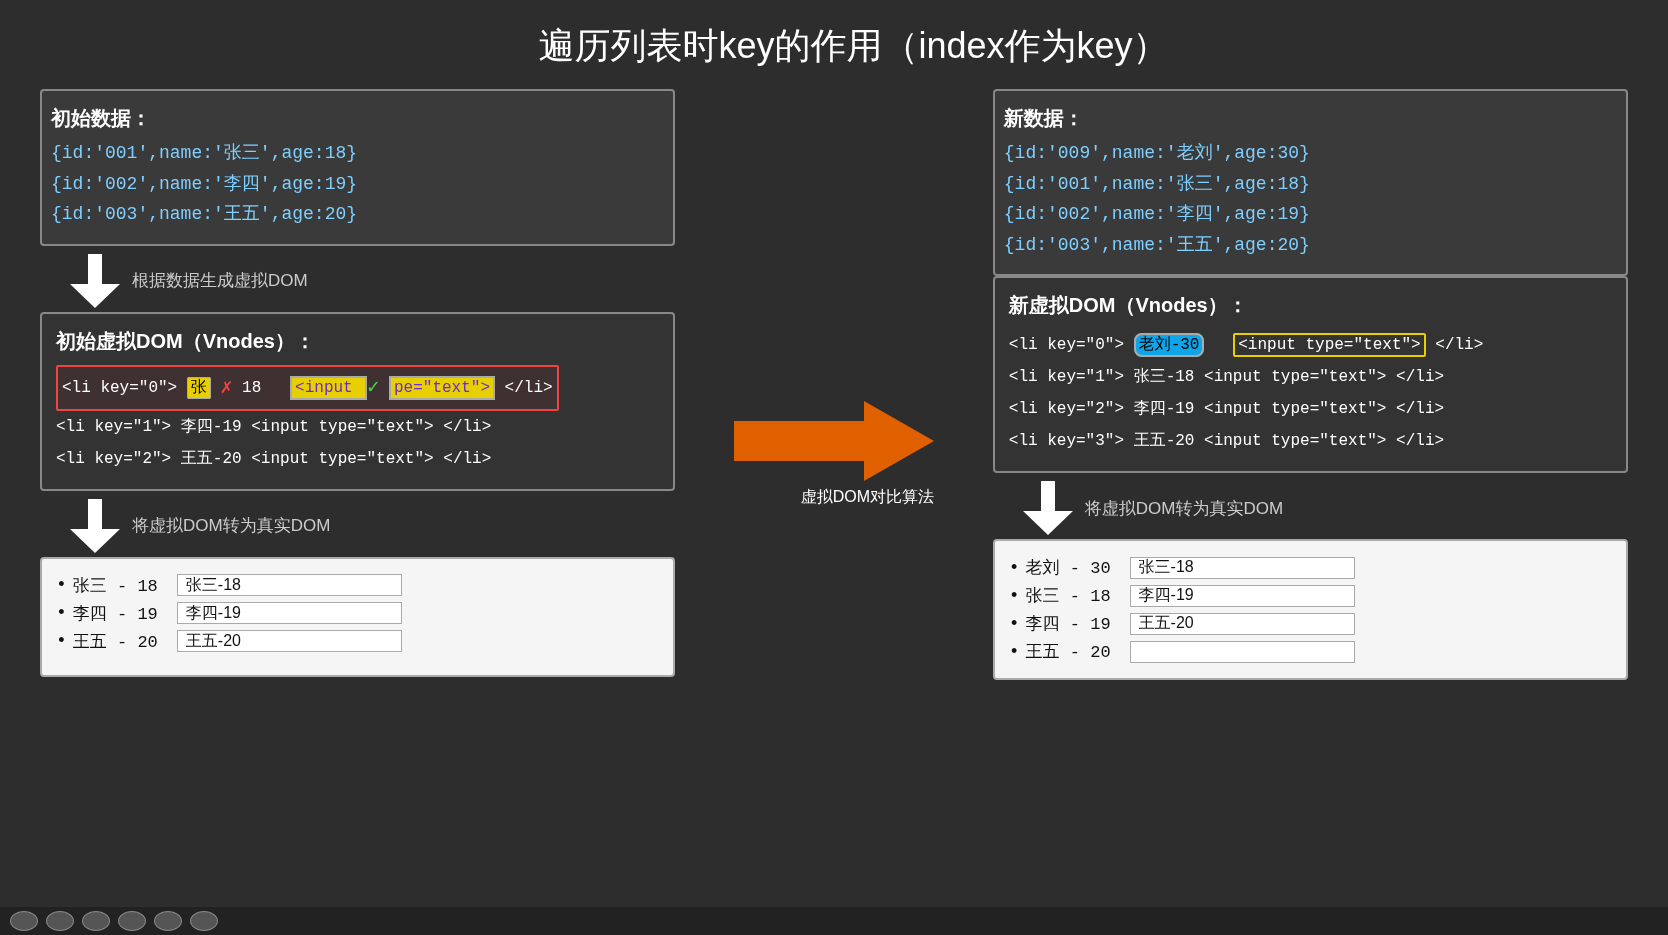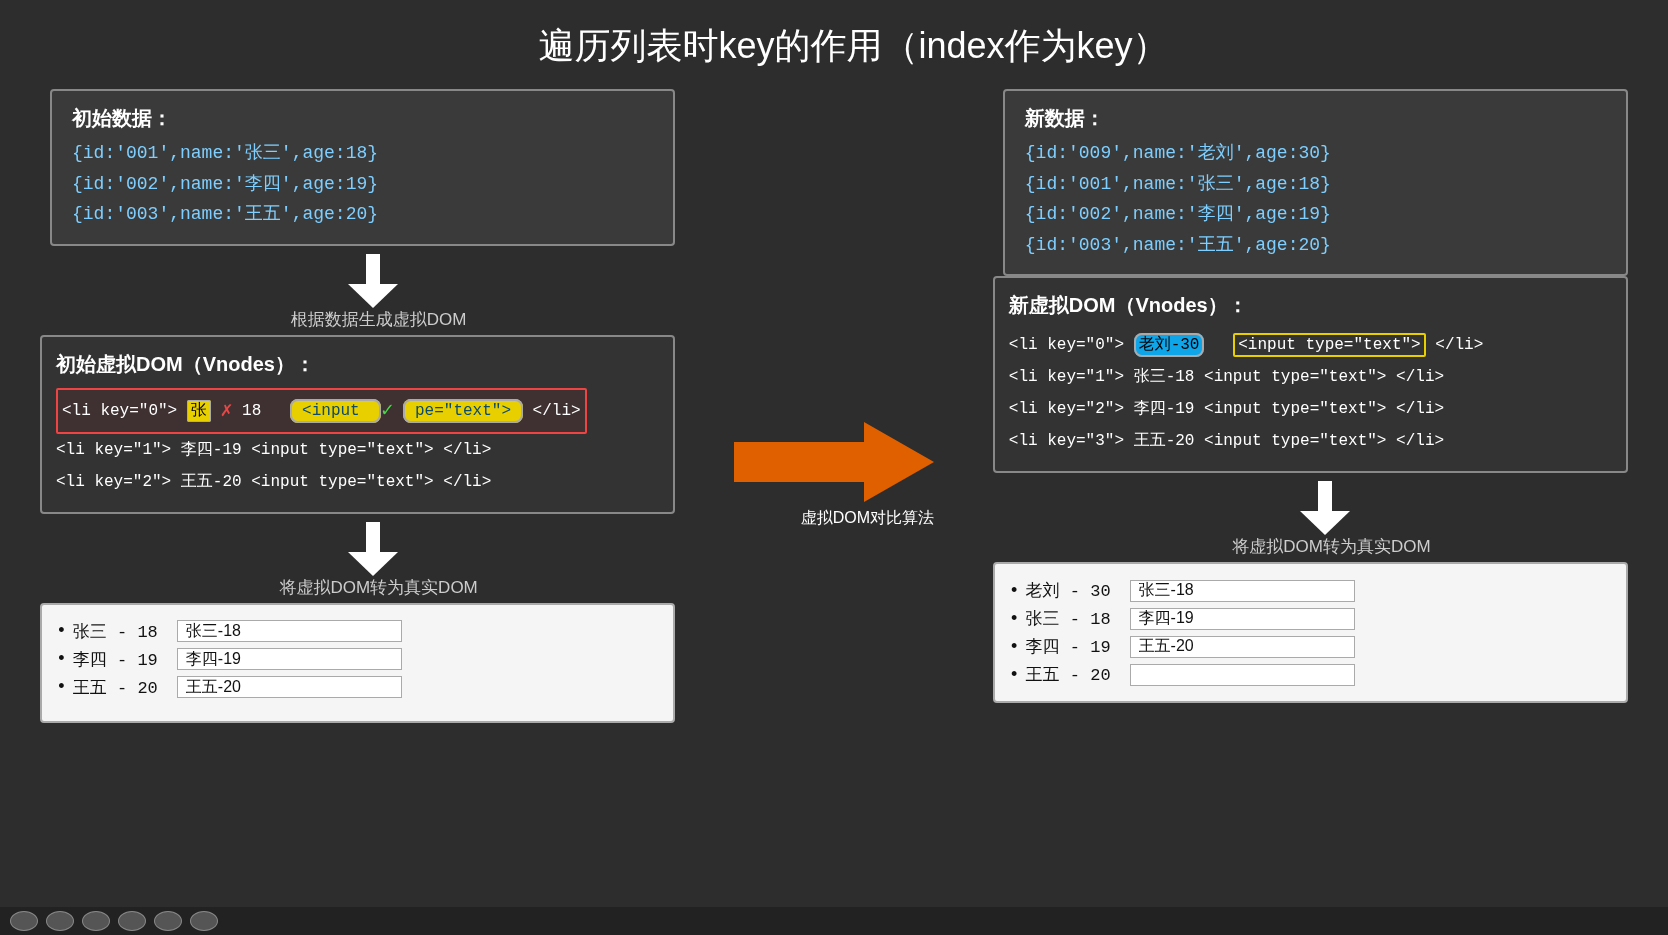--- a/index.html
+++ b/index.html
@@ -39,25 +39,24 @@
       align-items: center;
       justify-content: center;
       width: 320px;
       padding-top: 120px;
     }
     
     .data-box {
       background: #3a3a3a;
       border: 2px solid #888;
       border-radius: 4px;
-      padding: 14px 20px;
+      padding: 14px 9px;
       font-size: 19px;
       color: #fff;
       font-family: 'Courier New', monospace;
-      margin-left: 10px;
     }
     .data-box .box-label {
       color: #fff;
       font-weight: bold;
       font-size: 20px;
       margin-bottom: 6px;
       font-family: 'Microsoft YaHei', sans-serif;
     }
     .data-box .code-line {
       color: #7ecfff;
@@ -99,24 +98,24 @@
     }
     .zhang-highlight {
       background: #e8d000;
       color: #000;
       border: 1.5px solid #aaa;
       padding: 1px 3px;
       border-radius: 2px;
     }
     .input-highlight {
       background: #e8d000;
-      color: #0c4a6e;
+      color: #6d28d9;
       border: 2px solid #aaa;
-      padding: 1px 10px;
-      border-radius: 8px;
+      padding: 1px 3px;
+      border-radius: 1px;
     }
     .cross-icon {
       color: #e44;
       font-size: 20px;
       vertical-align: middle;
     }
     .check-icon {
       color: #4d4;
       font-size: 20px;
       vertical-align: middle;
@@ -184,21 +183,21 @@
       padding: 1px 8px;
       font-size: 16px;
       color: #111;
       min-width: 80px;
       margin-left: 4px;
       border-radius: 0;
     }
     
     .arrow-section {
       display: flex;
-      flex-direction: column;
+      flex-direction: row;
       align-items: center;
       margin: 8px 0 4px 30px;
     }
     .white-arrow-svg {
       display: block;
     }
     .section-label {
       font-family: 'Microsoft YaHei', sans-serif;
       font-size: 17px;
       color: #ccc;

